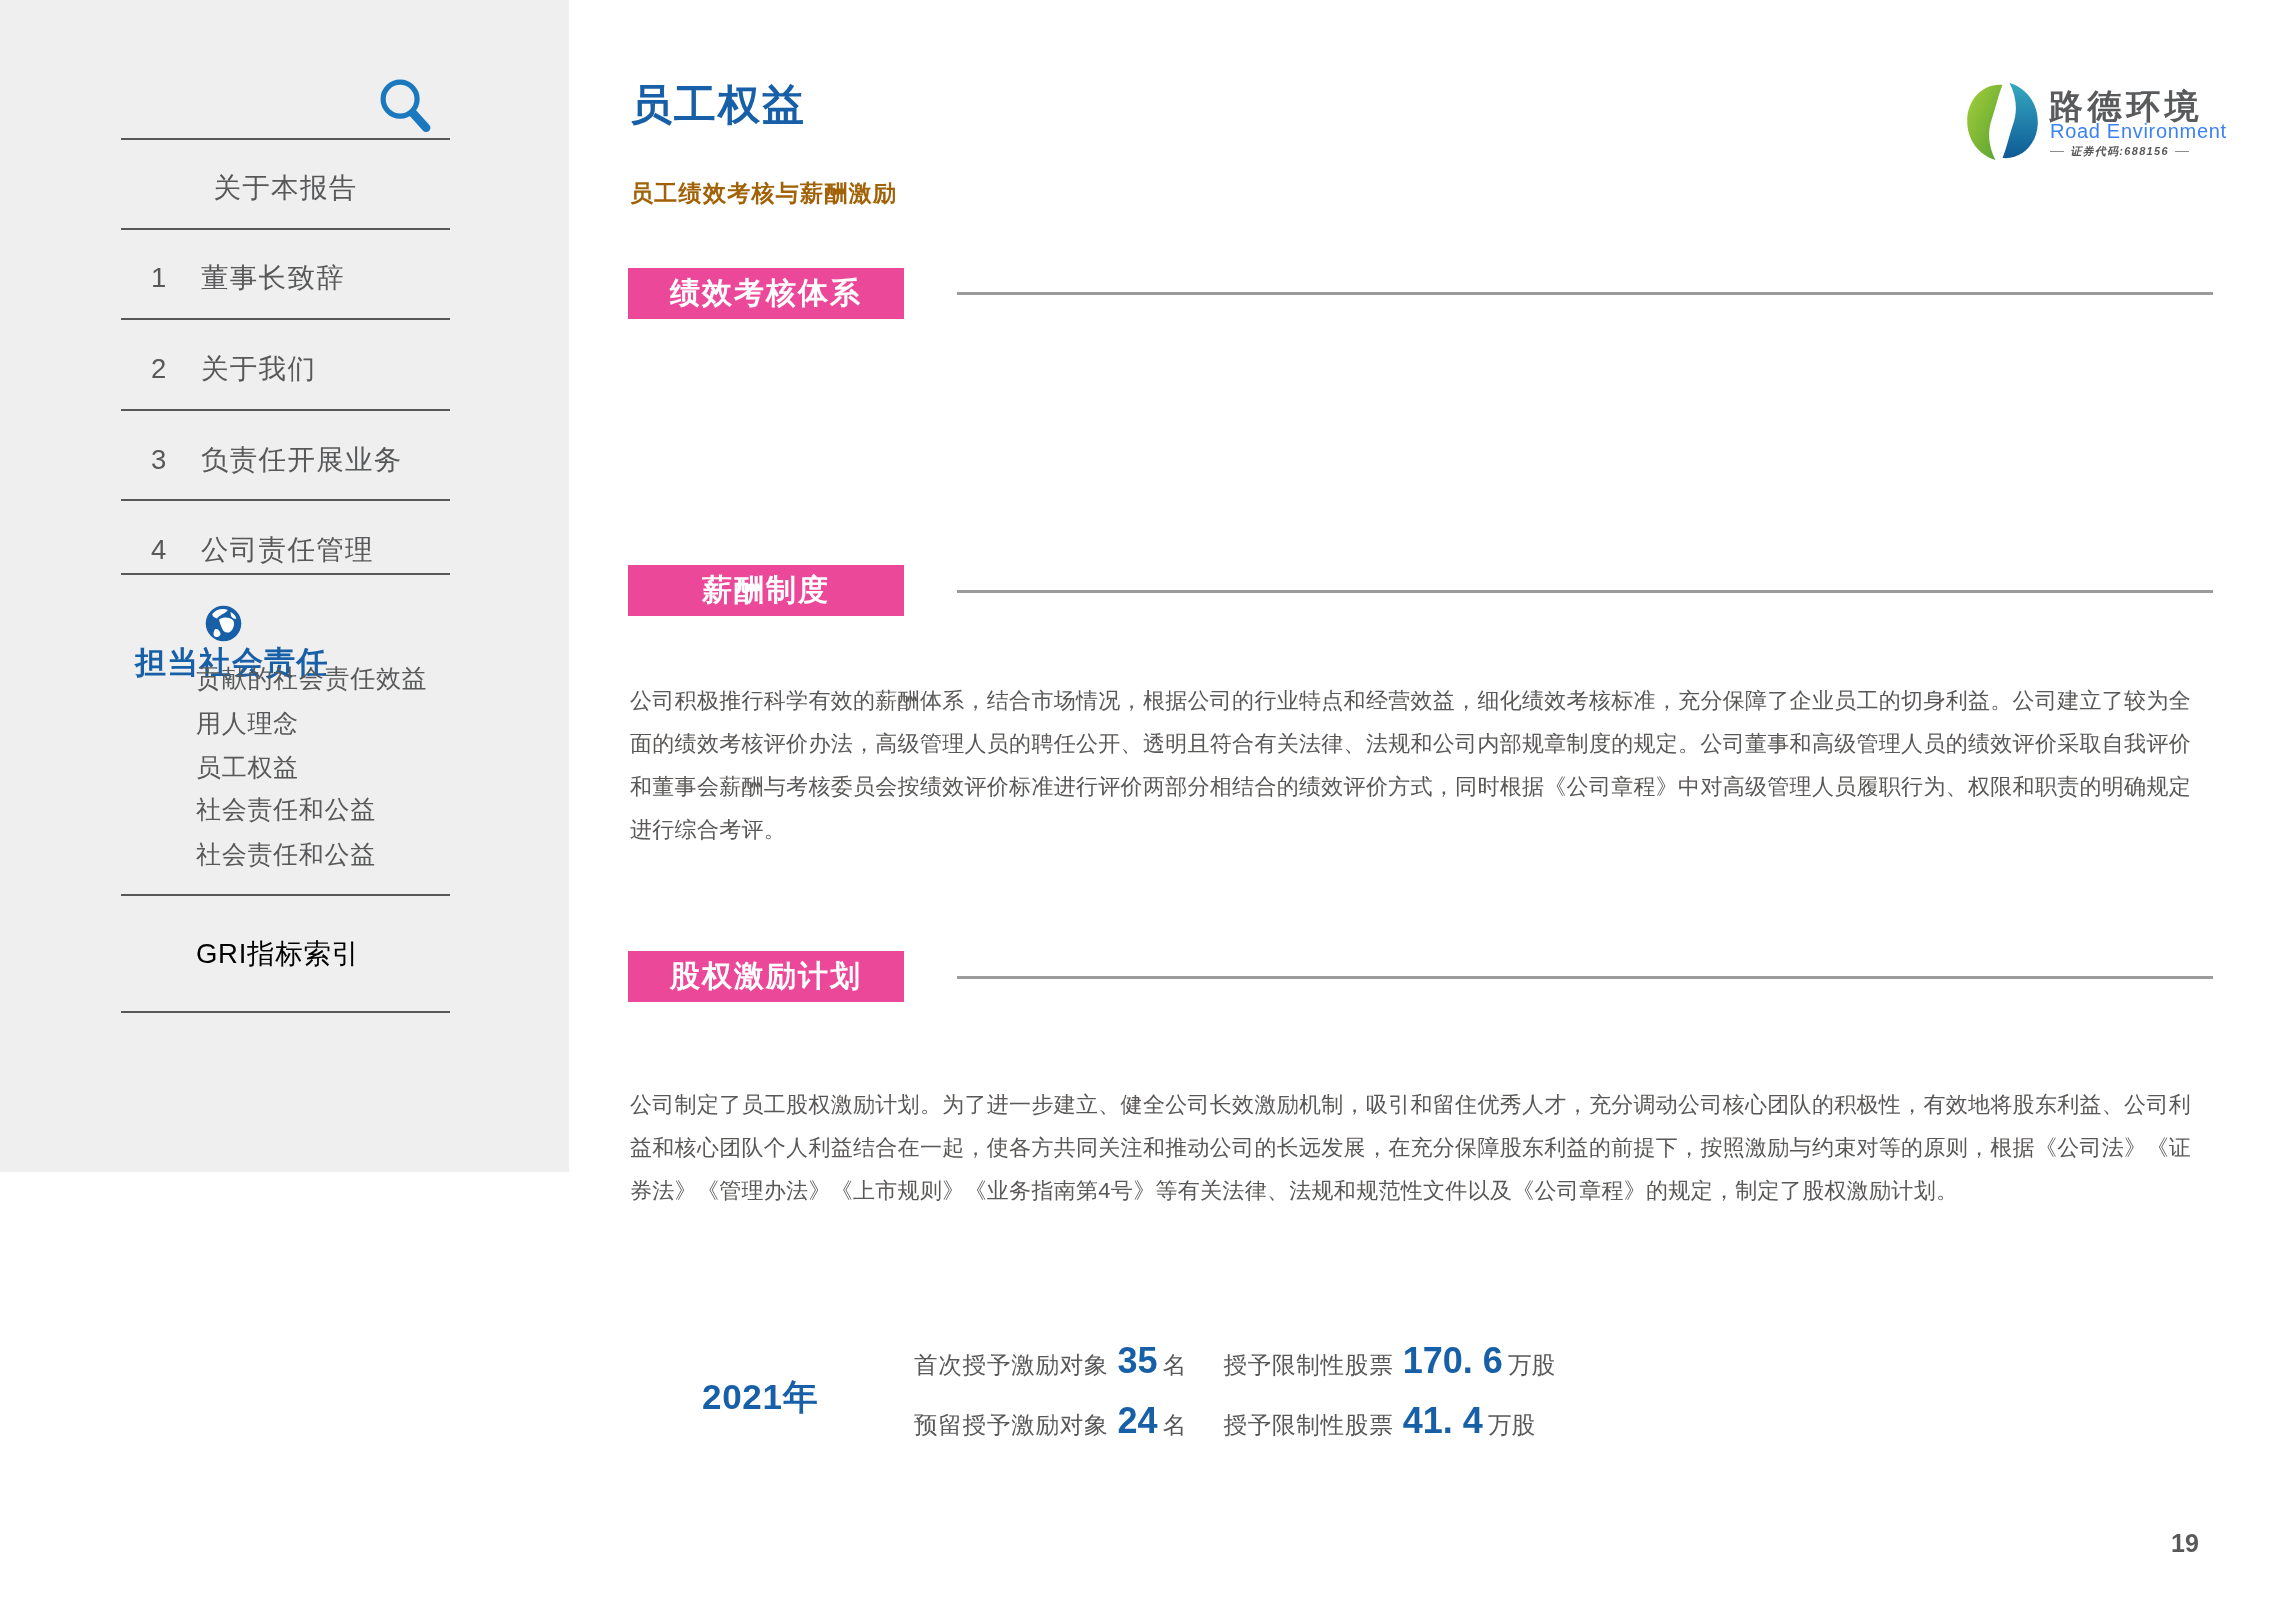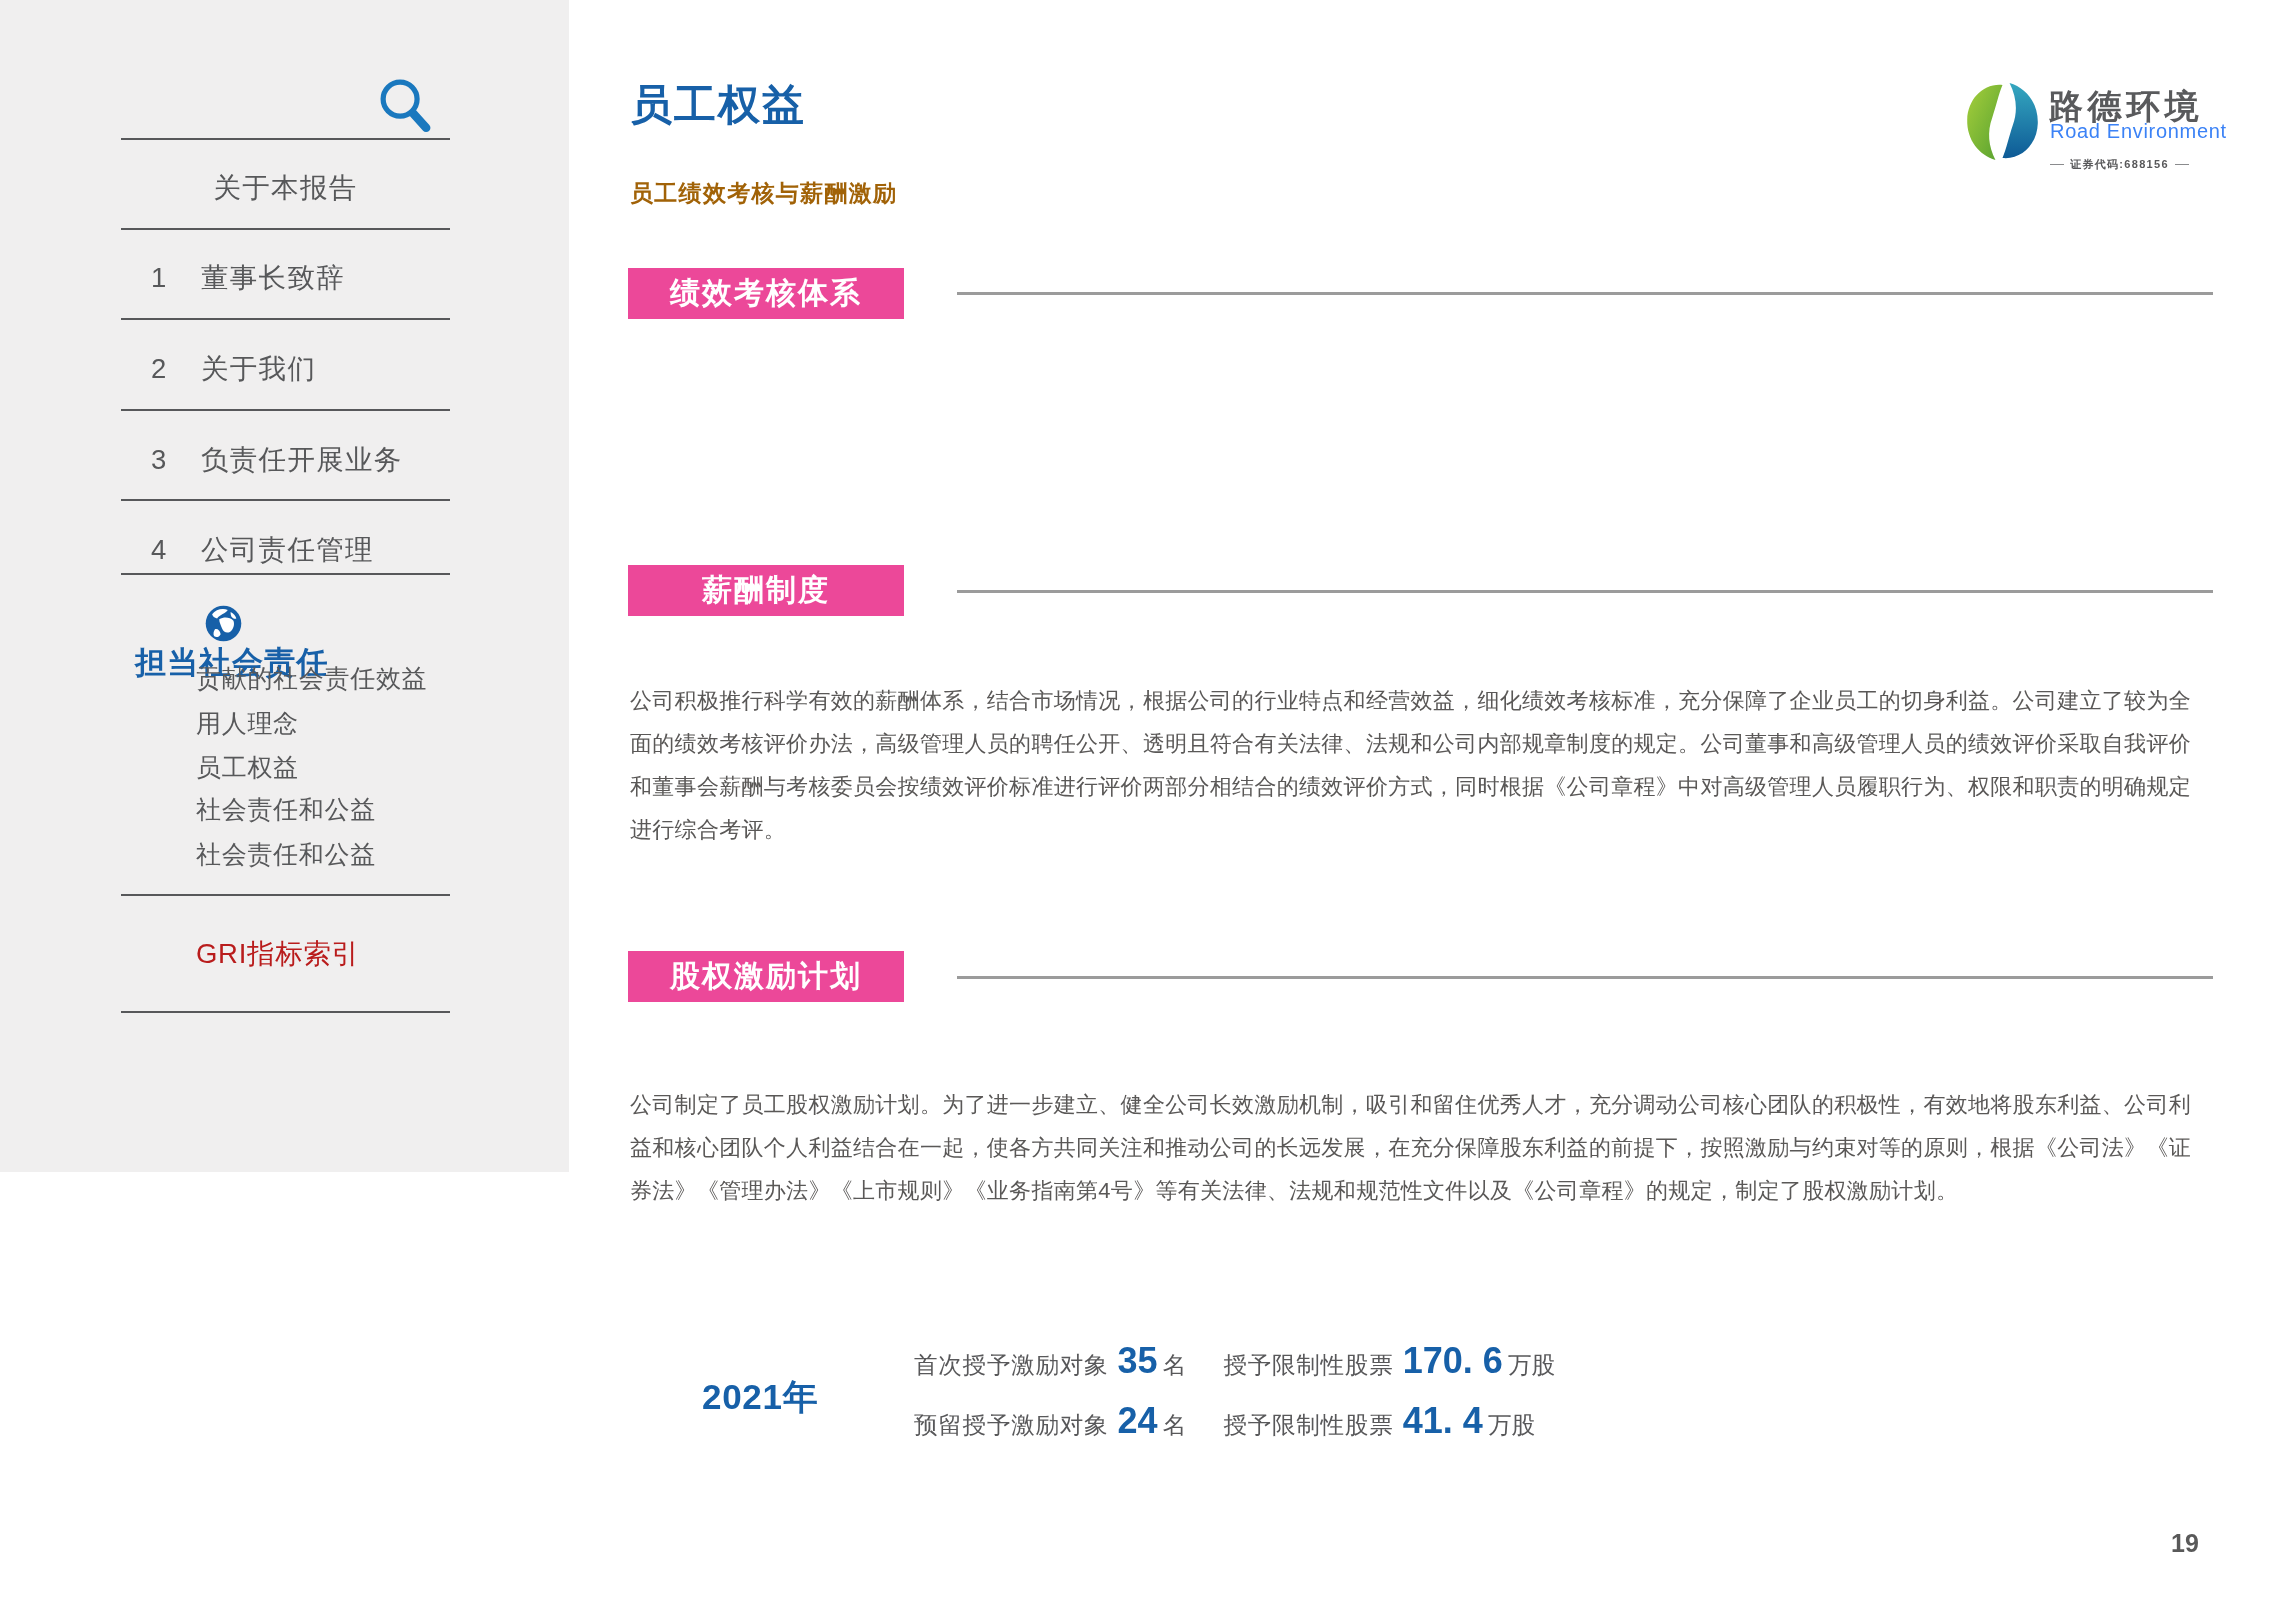--- a/index.html
+++ b/index.html
@@ -33,37 +33,37 @@
     position:absolute;left:135px;display:flex;align-items:center;flex-direction:column;
   }
   .sb-active .globe{width:37px;height:37px;margin-right:17px;flex:0 0 auto;}
   .sb-active .lbl{
     font-size:31px;font-weight:bold;color:#1760A8;letter-spacing:1.3px;
   }
   .sb-sub{
     position:absolute;left:196px;font-size:25px;color:#57585A;letter-spacing:0.7px;
   }
   .sb-gri{
-    position:absolute;left:196px;font-size:27.5px;color:#b91c1c;letter-spacing:0.7px;
+    position:absolute;left:196px;font-size:27.5px;color:#000000;letter-spacing:0.7px;
   }
 
   
   .logo{position:absolute;left:1964px;top:77px;}
   .logo-mark{position:absolute;left:0;top:3.9px;width:77px;height:81px;}
   .logo-cn{
     position:absolute;left:85px;top:6.5px;font-size:34px;font-weight:bold;
     color:#595A5C;letter-spacing:4.6px;white-space:nowrap;
   }
   .logo-en{
     position:absolute;left:86px;top:43px;font-size:20px;color:#3b82f6;
     letter-spacing:0.7px;white-space:nowrap;
   }
   .logo-code{
-    position:absolute;left:86px;top:80px;width:139px;
-    display:flex;align-items:center;white-space:nowrap;
+    position:absolute;left:86px;top:67px;width:139px;
+    display:flex;align-items:center;white-space:nowrap;font-style:italic;
   }
   .logo-code .dash{flex:1;height:1.3px;background:#8A8B8D;}
   .logo-code .code-text{
     font-size:11px;font-weight:bold;color:#58585A;letter-spacing:1.3px;margin:0 6.5px;
   }
 
   
   .main-title{
     position:absolute;left:630px;top:77px;font-size:42px;font-weight:bold;
     color:#1760A8;letter-spacing:2px;

